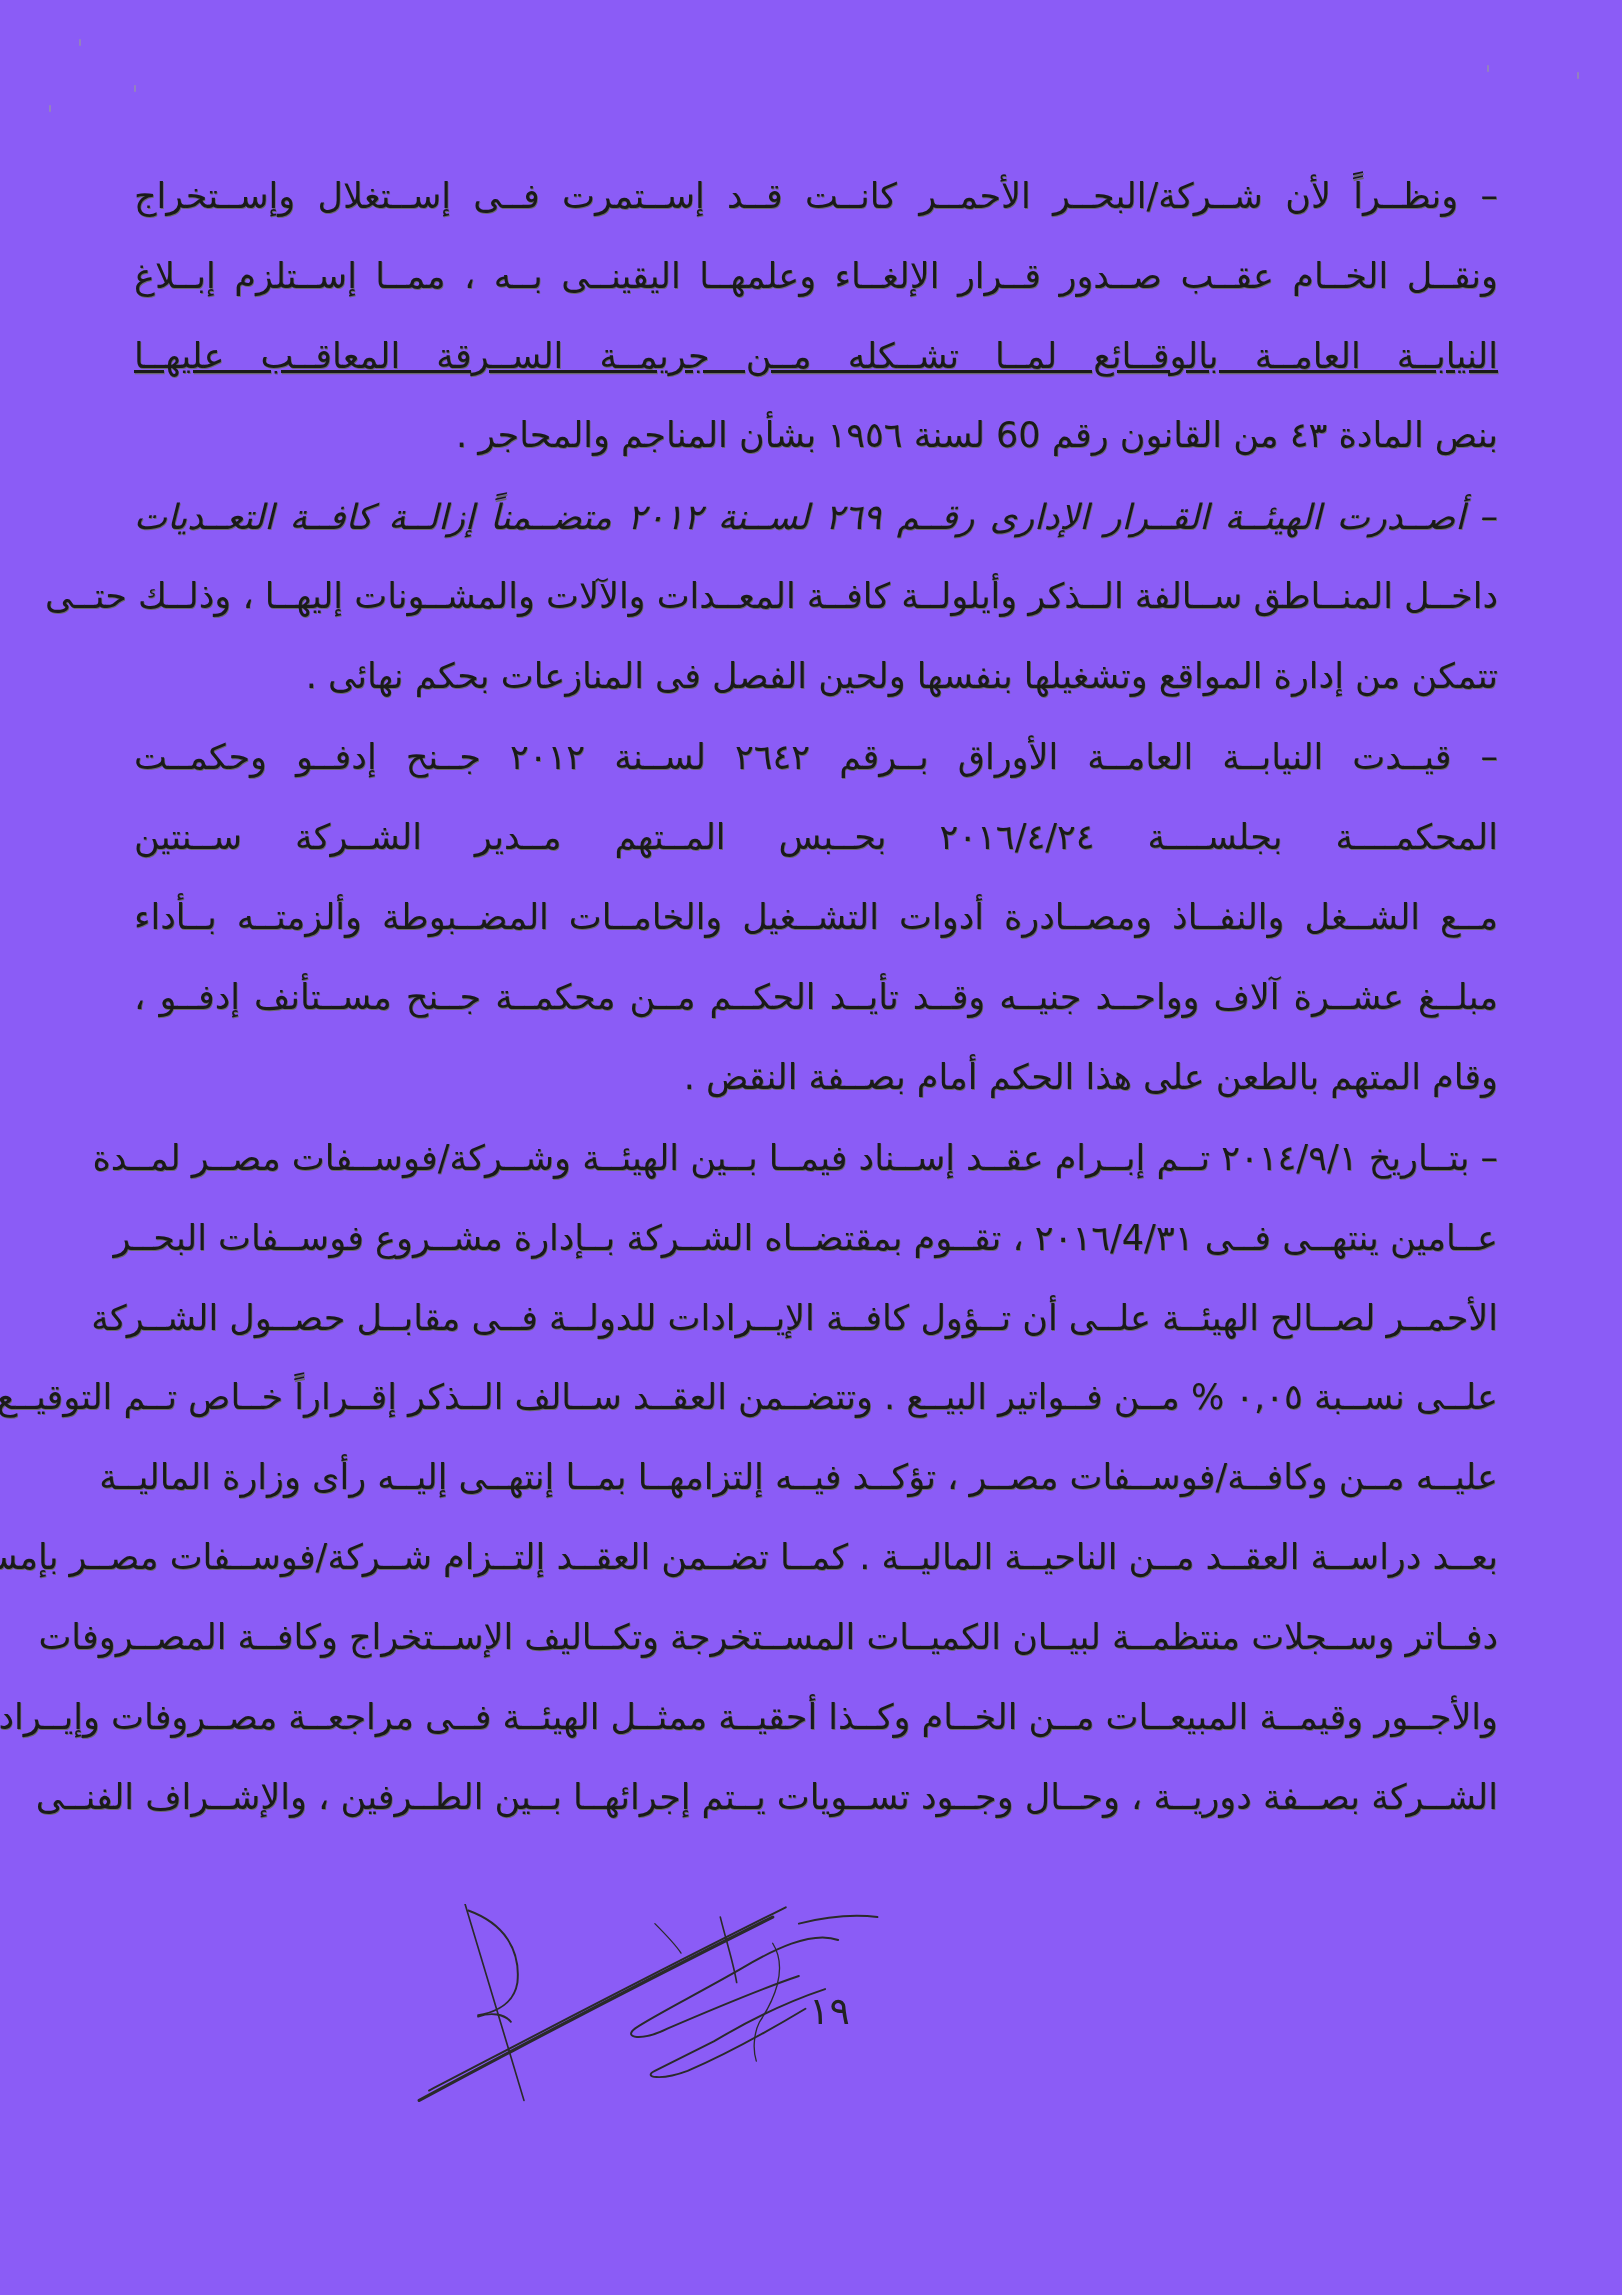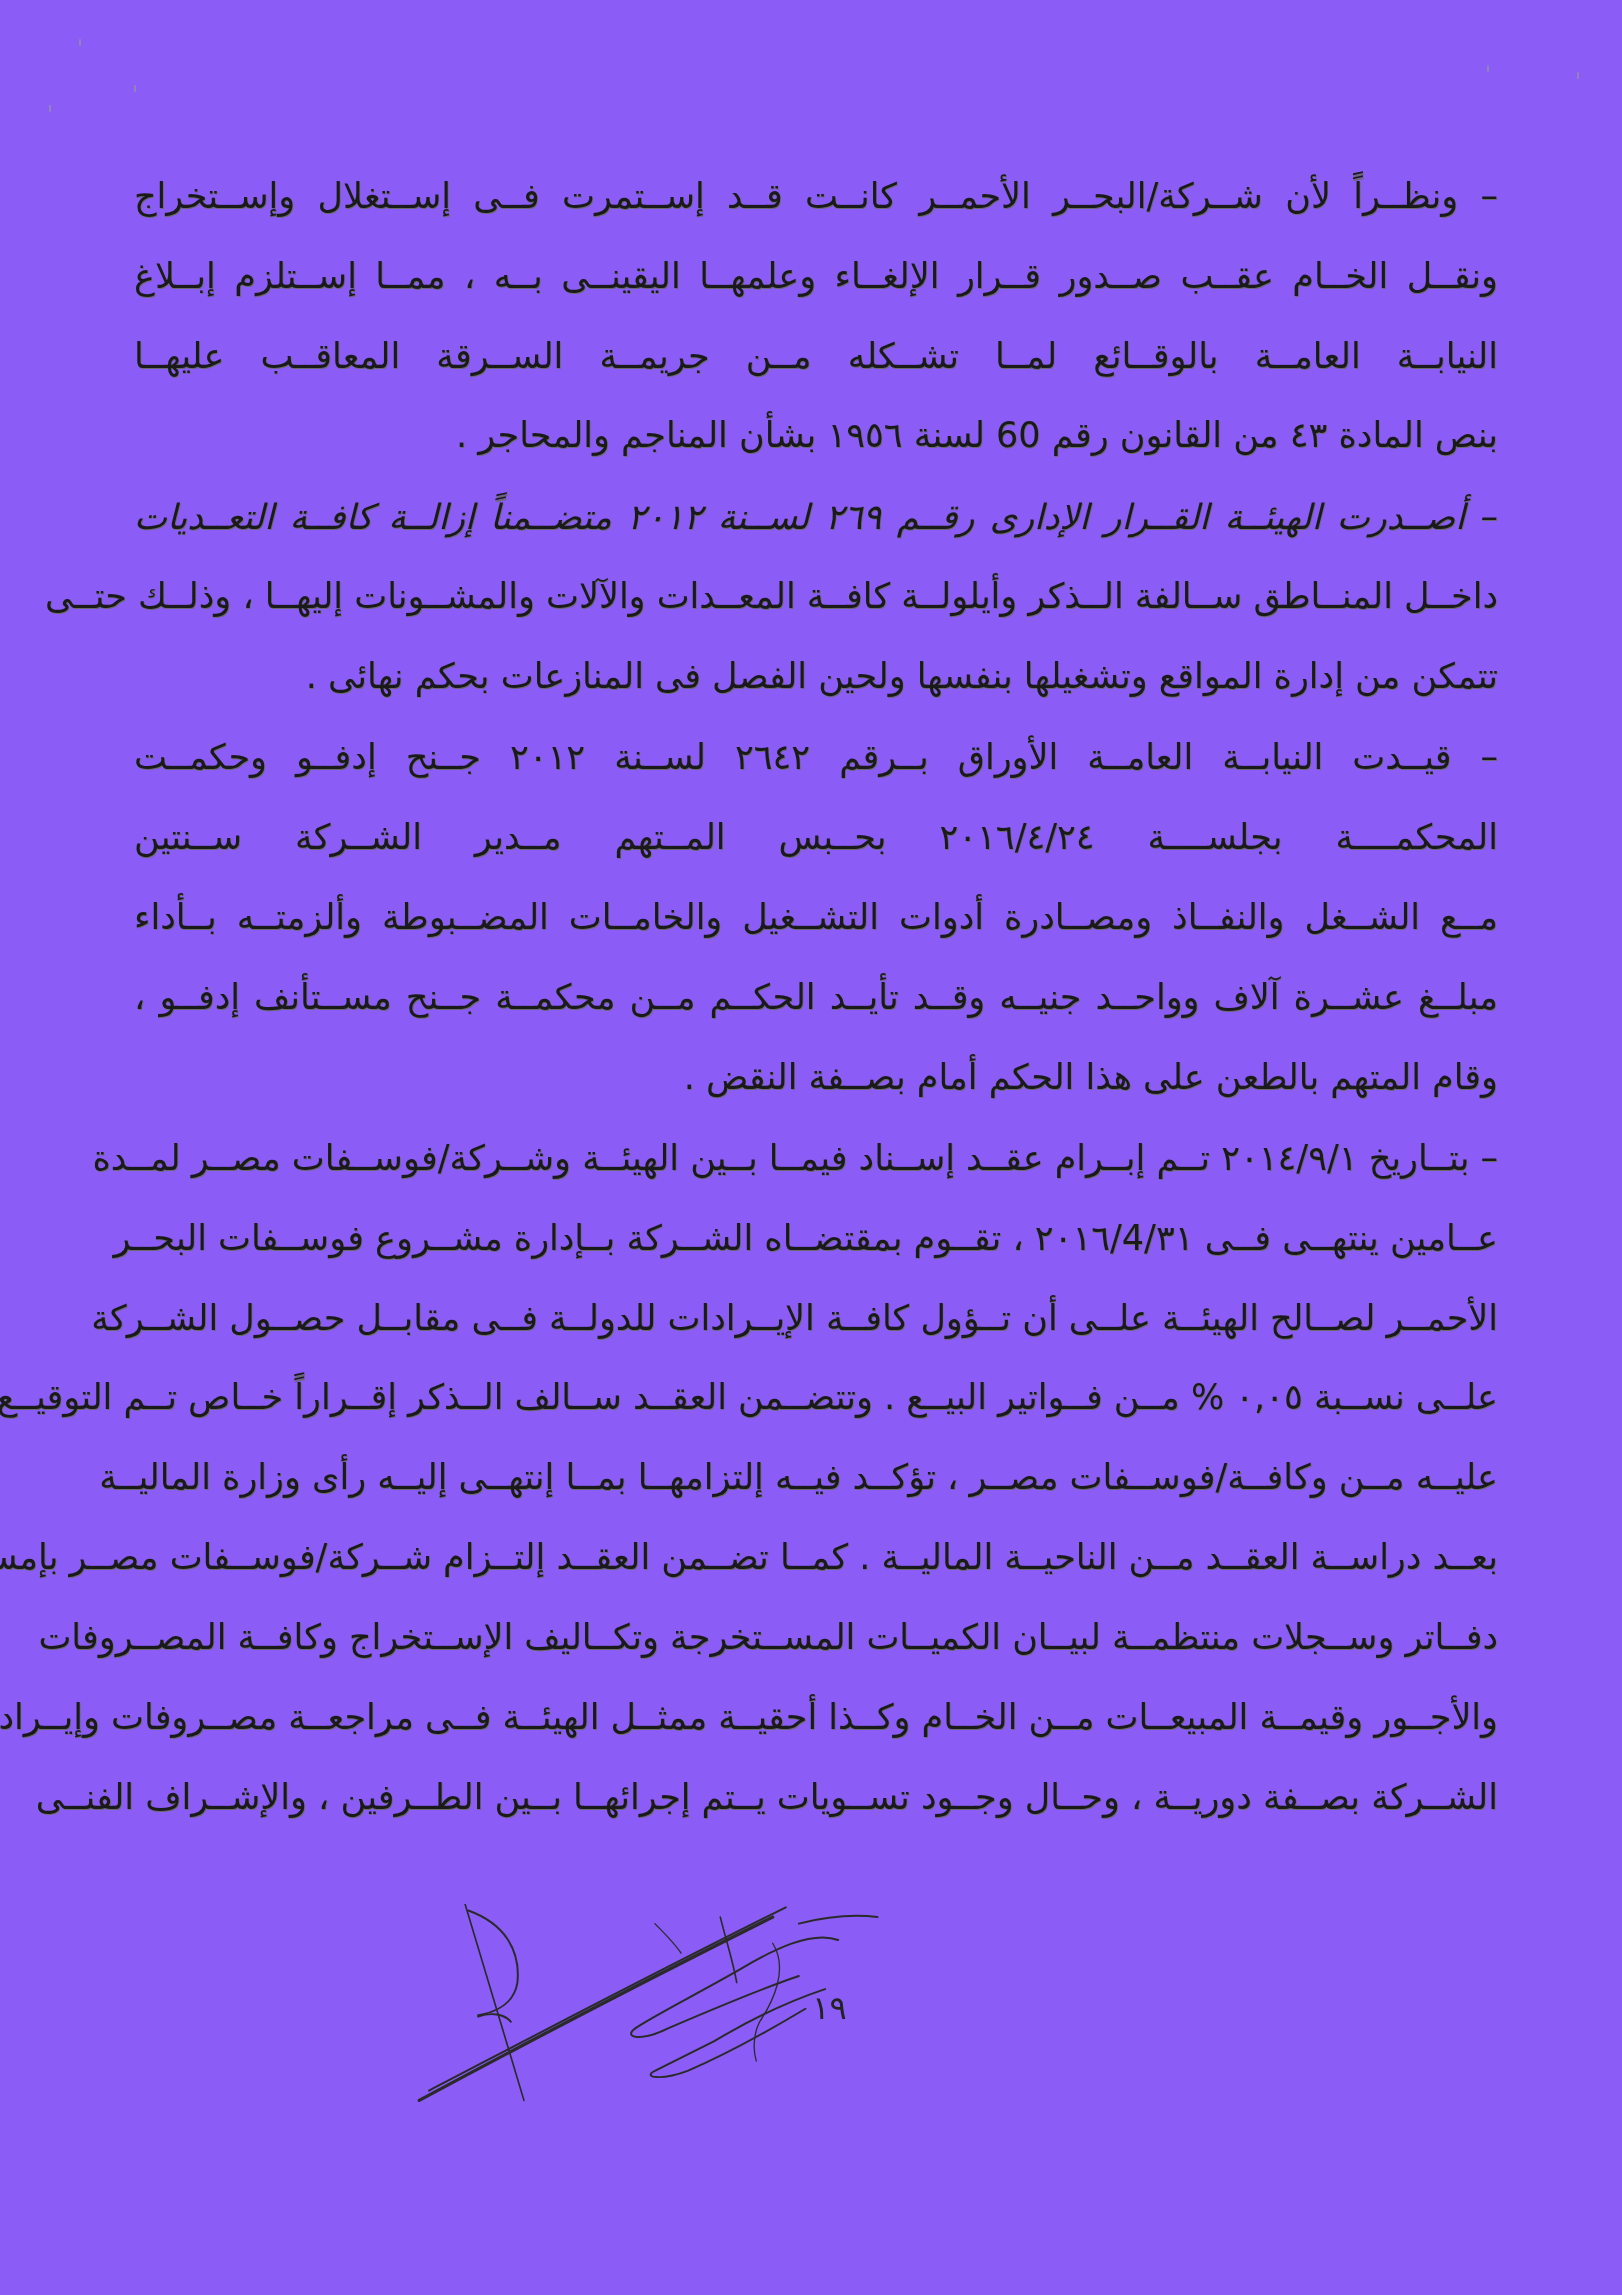--- a/index.html
+++ b/index.html
@@ -57,40 +57,40 @@
       top: 1904px;
       width: 537px;
       height: 216px;
     }
     .page-number {
       position: absolute;
       left: 797px;
       top: 1989px;
       width: 65px;
       text-align: center;
-      font-size: 32px;
+      font-size: 38px;
       direction: rtl;
       color: #222;
     }
   </style>
 </head>
 <body>
 
 <div class="page">
 
   <div class="speck" style="left:79px;top:39px;"></div>
   <div class="speck" style="left:134px;top:85px;"></div>
   <div class="speck" style="left:1487px;top:65px;"></div>
   <div class="speck" style="left:1577px;top:72px;"></div>
   <div class="speck" style="left:49px;top:105px;"></div>
 
   <div class="text-block">
     <div class="line" style="top:0px;">– ونظــراً لأن شــركة/البحــر الأحمــر كانــت قــد إســتمرت فــى إســتغلال وإســتخراج</div>
     <div class="line" style="top:80px;">ونقــل الخــام عقــب صــدور قــرار الإلغــاء وعلمهــا اليقينــى بــه ، ممــا إســتلزم إبــلاغ</div>
-    <div class="line" style="top:160px;">النيابــة العامــة بالوقــائع لمــا تشــكله مــن جريمــة الســرقة المعاقــب عليهــا</div>
+    <div class="line" style="top:160px;text-decoration:underline;">النيابــة العامــة بالوقــائع لمــا تشــكله مــن جريمــة الســرقة المعاقــب عليهــا</div>
     <div class="line last" style="top:239px;">بنص المادة ٤٣ من القانون رقم 60 لسنة ١٩٥٦ بشأن المناجم والمحاجر .</div>
     <div class="line" style="top:321px;font-style:italic;">– أصــدرت الهيئــة القــرار الإدارى رقــم ٢٦٩ لســنة ٢٠١٢ متضــمناً إزالــة كافــة التعــديات</div>
     <div class="line" style="top:400px;">داخــل المنــاطق ســالفة الــذكر وأيلولــة كافــة المعــدات والآلات والمشــونات إليهــا ، وذلــك حتــى</div>
     <div class="line last" style="top:480px;">تتمكن من إدارة المواقع وتشغيلها بنفسها ولحين الفصل فى المنازعات بحكم نهائى .</div>
     <div class="line" style="top:561px;">– قيــدت النيابــة العامــة الأوراق بــرقم ٢٦٤٢ لســنة ٢٠١٢ جــنح إدفــو وحكمــت</div>
     <div class="line" style="top:641px;">المحكمــــة بجلســــة ٢٠١٦/٤/٢٤ بحــبس المــتهم مــدير الشــركة ســنتين</div>
     <div class="line" style="top:721px;">مــع الشــغل والنفــاذ ومصــادرة أدوات التشــغيل والخامــات المضــبوطة وألزمتــه بــأداء</div>
     <div class="line" style="top:801px;">مبلــغ عشــرة آلاف وواحــد جنيــه وقــد تأيــد الحكــم مــن محكمــة جــنح مســتأنف إدفــو ،</div>
     <div class="line last" style="top:881px;">وقام المتهم بالطعن على هذا الحكم أمام بصــفة النقض .</div>
     <div class="line" style="top:962px;">– بتــاريخ ٢٠١٤/٩/١ تــم إبــرام عقــد إســناد فيمــا بــين الهيئــة وشــركة/فوســفات مصــر لمــدة</div>

